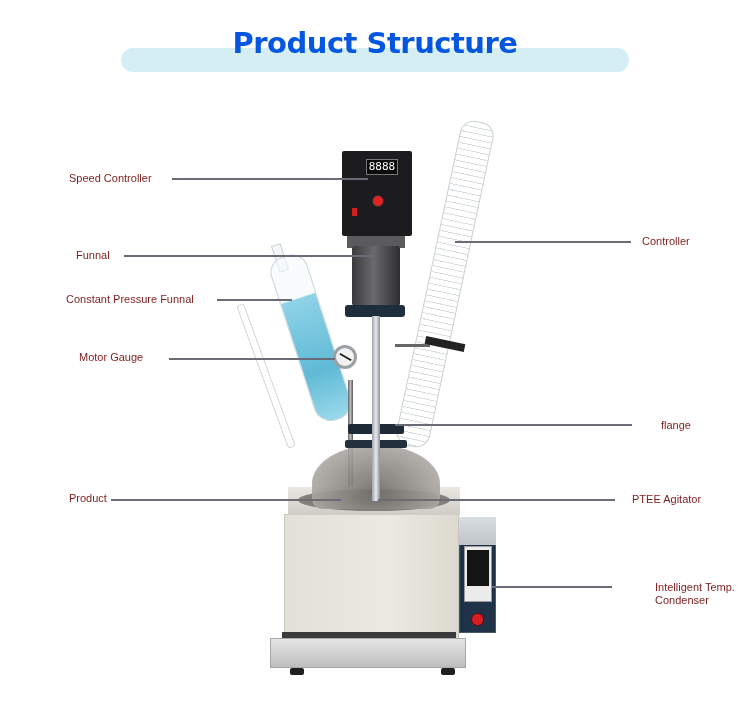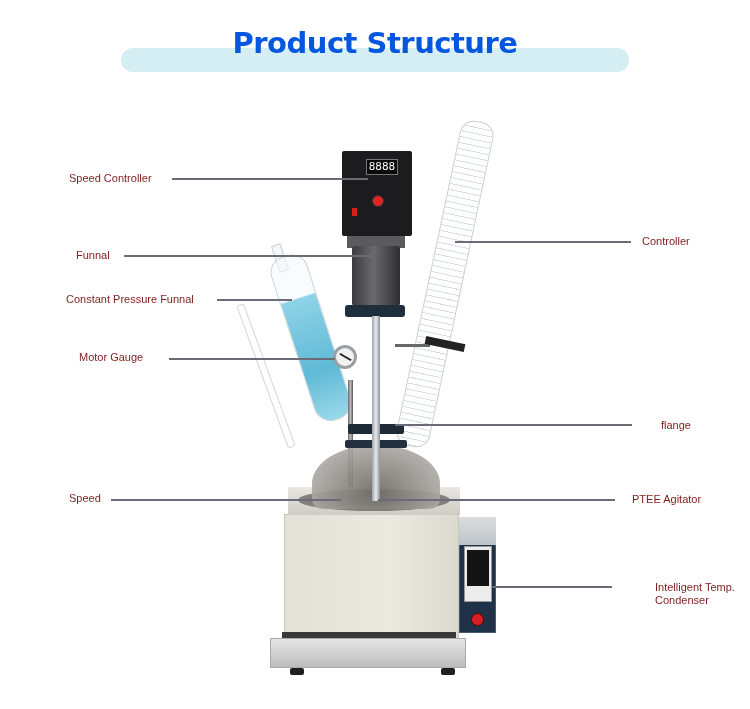--- a/index.html
+++ b/index.html
@@ -106,21 +106,21 @@
 
 <div class="label" style="left:76px; top:249px;">Funnal</div>
 <div class="line" style="left:124px; top:255px; width:250px;"></div>
 
 <div class="label" style="left:66px; top:293px;">Constant Pressure Funnal</div>
 <div class="line" style="left:217px; top:299px; width:75px;"></div>
 
 <div class="label" style="left:79px; top:351px;">Motor Gauge</div>
 <div class="line" style="left:169px; top:358px; width:166px;"></div>
 
-<div class="label" style="left:69px; top:492px;">Speed</div>
+<div class="label" style="left:69px; top:492px;">Product</div>
 <div class="line" style="left:111px; top:499px; width:230px;"></div>
 
 <div class="line" style="left:455px; top:241px; width:176px;"></div>
 <div class="label" style="left:642px; top:235px;">Controller</div>
 
 <div class="line" style="left:395px; top:424px; width:237px;"></div>
 <div class="label" style="left:661px; top:419px;">flange</div>
 
 <div class="line" style="left:378px; top:499px; width:237px;"></div>
 <div class="label" style="left:624px; top:493px;margin-left:8px;">PTEE Agitator</div>

